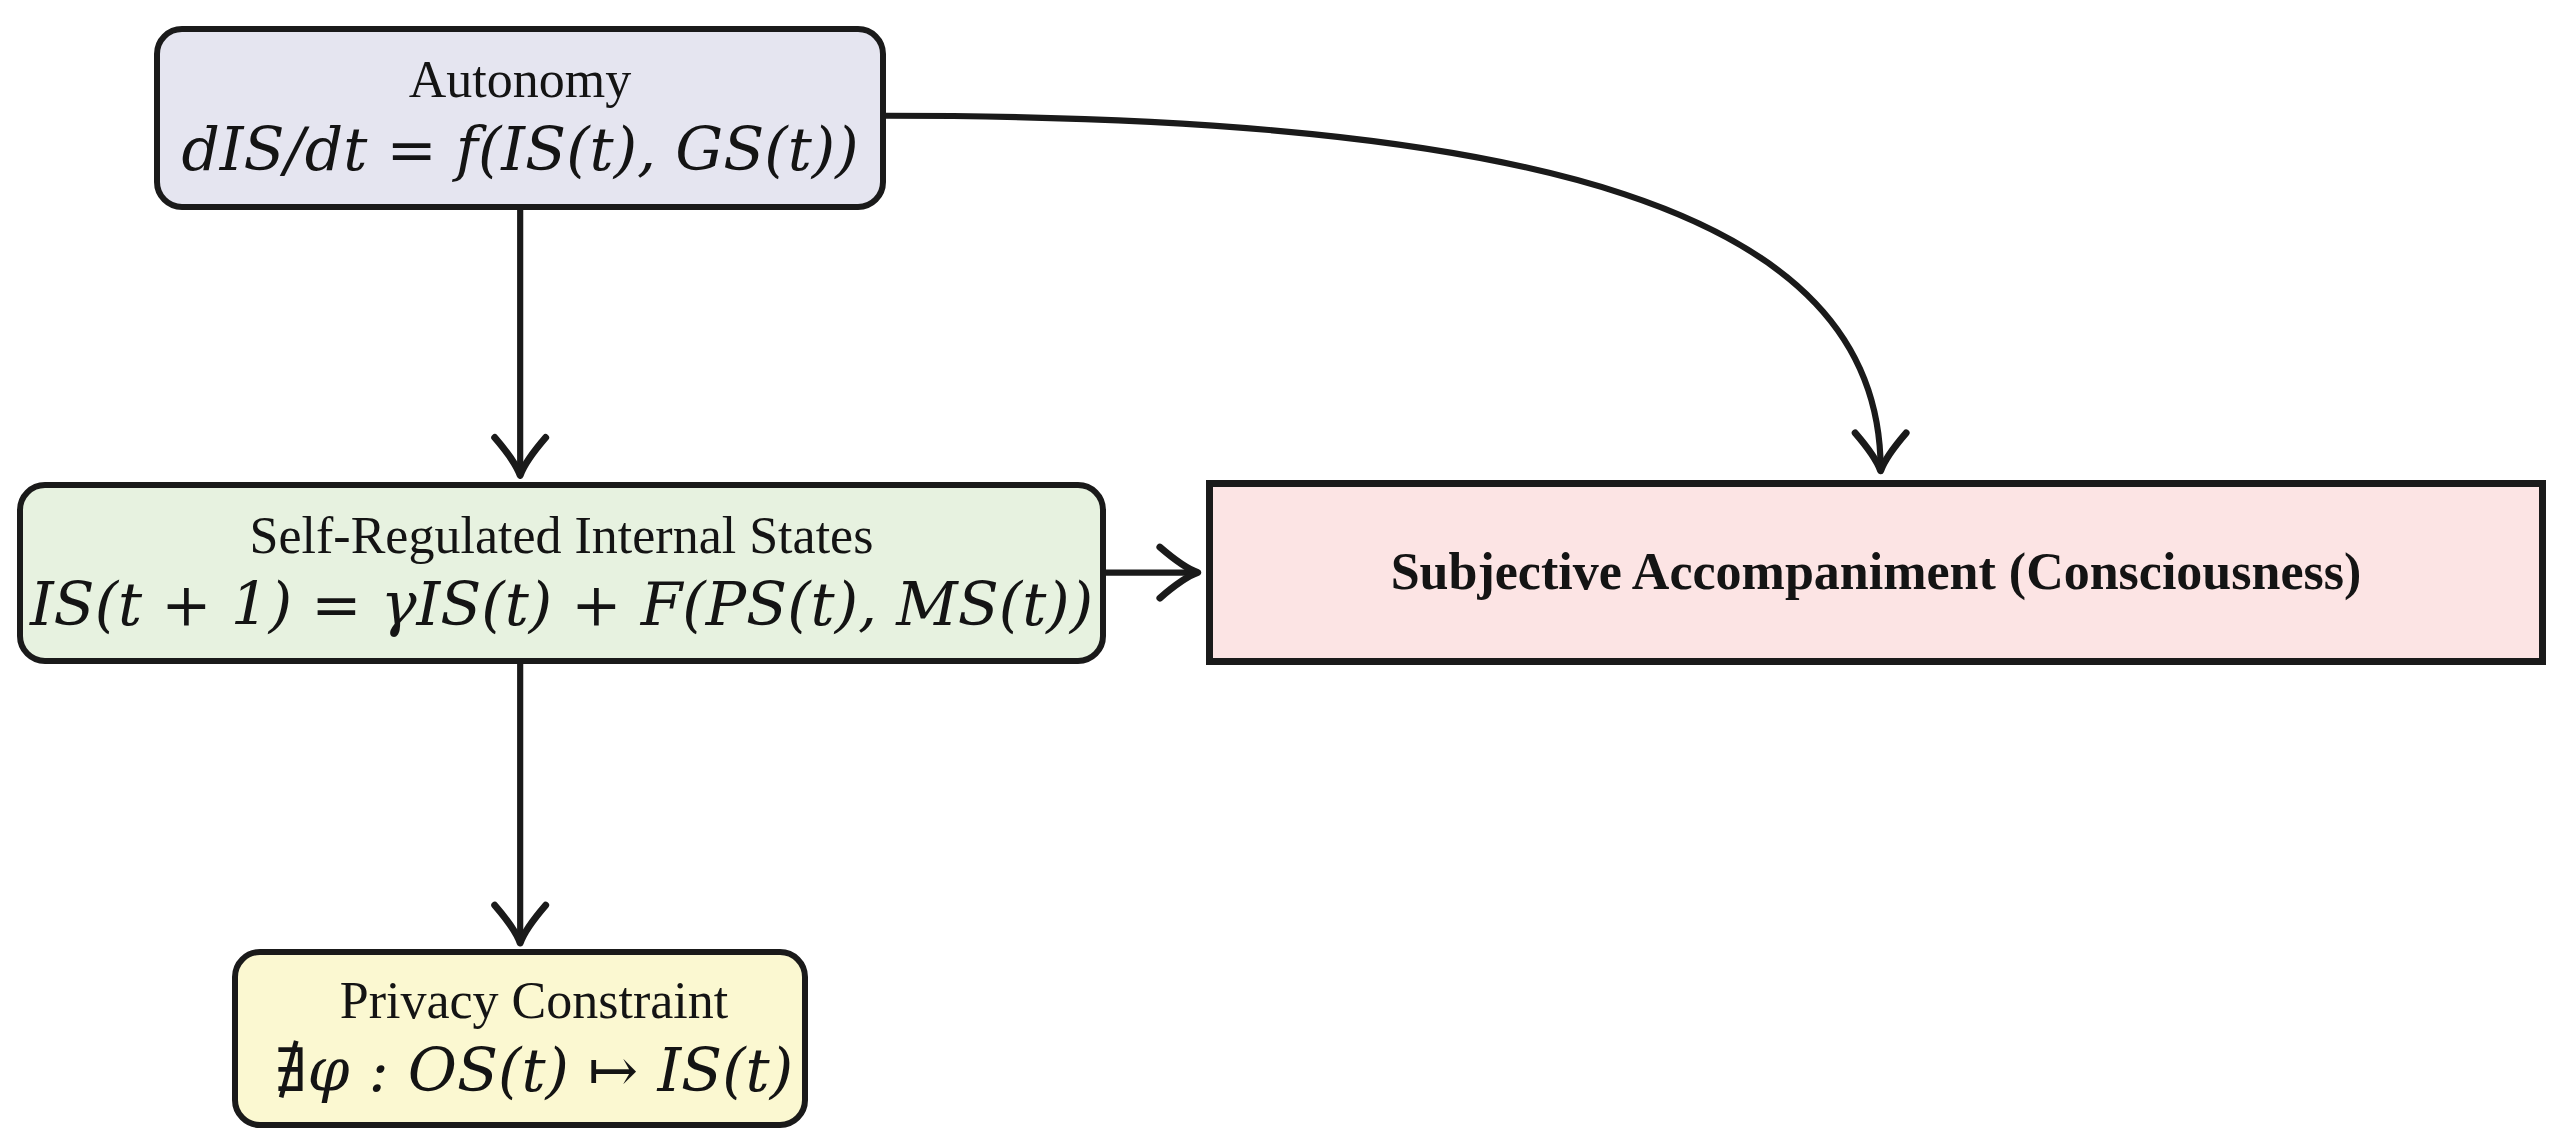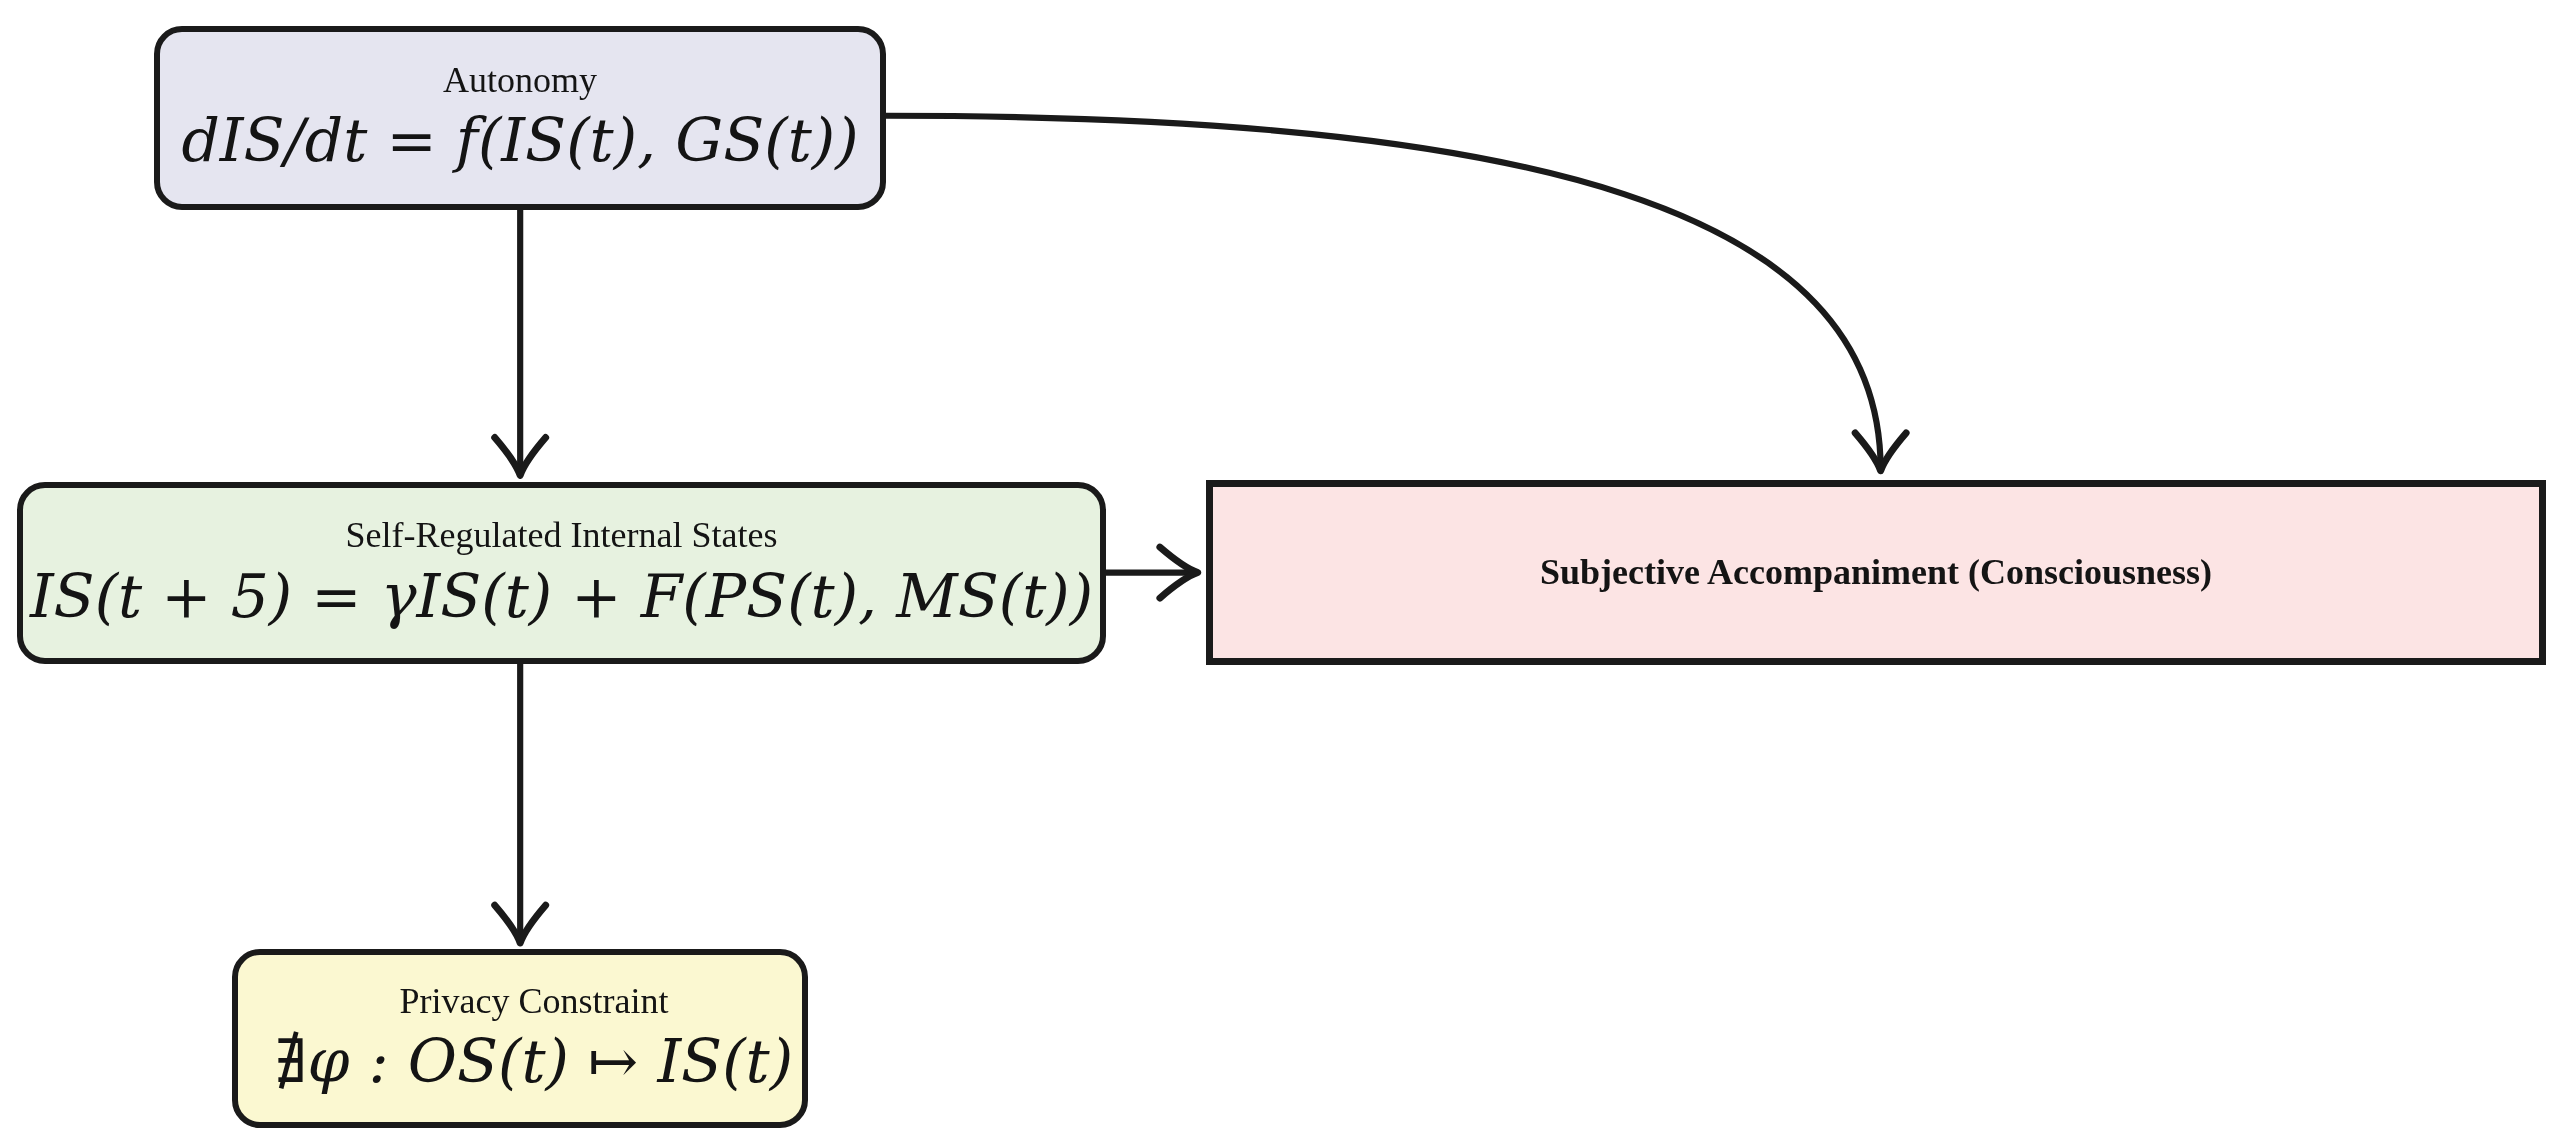--- a/index.html
+++ b/index.html
@@ -36,21 +36,21 @@
     flex-direction: column;
     align-items: center;
     justify-content: center;
     gap: 7.7px;
     text-align: center;
   }
   .node.rounded {
     border-radius: 28px;
   }
   .node .title {
-    font-size: 36px;
+    font-size: 52px;
     line-height: 1.05;
     color: #141414;
     white-space: nowrap;
   }
   .node .formula {
     font-family: "DejaVu Serif", "Liberation Serif", serif;
     font-style: italic;
     font-size: 60px;
     line-height: 1.1;
     color: #141414;
@@ -83,21 +83,21 @@
     <path class="edge" d="M 674,858 L 674,1220" marker-end="url(#arrowhead)"></path>
   </svg>
 
   <div class="node rounded" id="node-autonomy" style="background-color: rgb(229, 229, 240);">
     <div class="title">Autonomy</div>
     <div class="formula">dIS/dt = f(IS(t), GS(t))</div>
   </div>
 
   <div class="node rounded" id="node-internal" style="background-color: rgb(231, 242, 224);">
     <div class="title">Self-Regulated Internal States</div>
-    <div class="formula">IS(t + 5) = γIS(t) + F(PS(t), MS(t))</div>
+    <div class="formula">IS(t + 1) = γIS(t) + F(PS(t), MS(t))</div>
   </div>
 
   <div class="node" id="node-subjective" style="background-color: rgb(252, 228, 228);">
     <div class="title">Subjective Accompaniment (Consciousness)</div>
   </div>
 
   <div class="node rounded" id="node-privacy" style="background-color: rgb(251, 248, 209);">
     <div class="title">Privacy Constraint</div>
     <div class="formula">∄φ : OS(t) ↦ IS(t)</div>
   </div>

